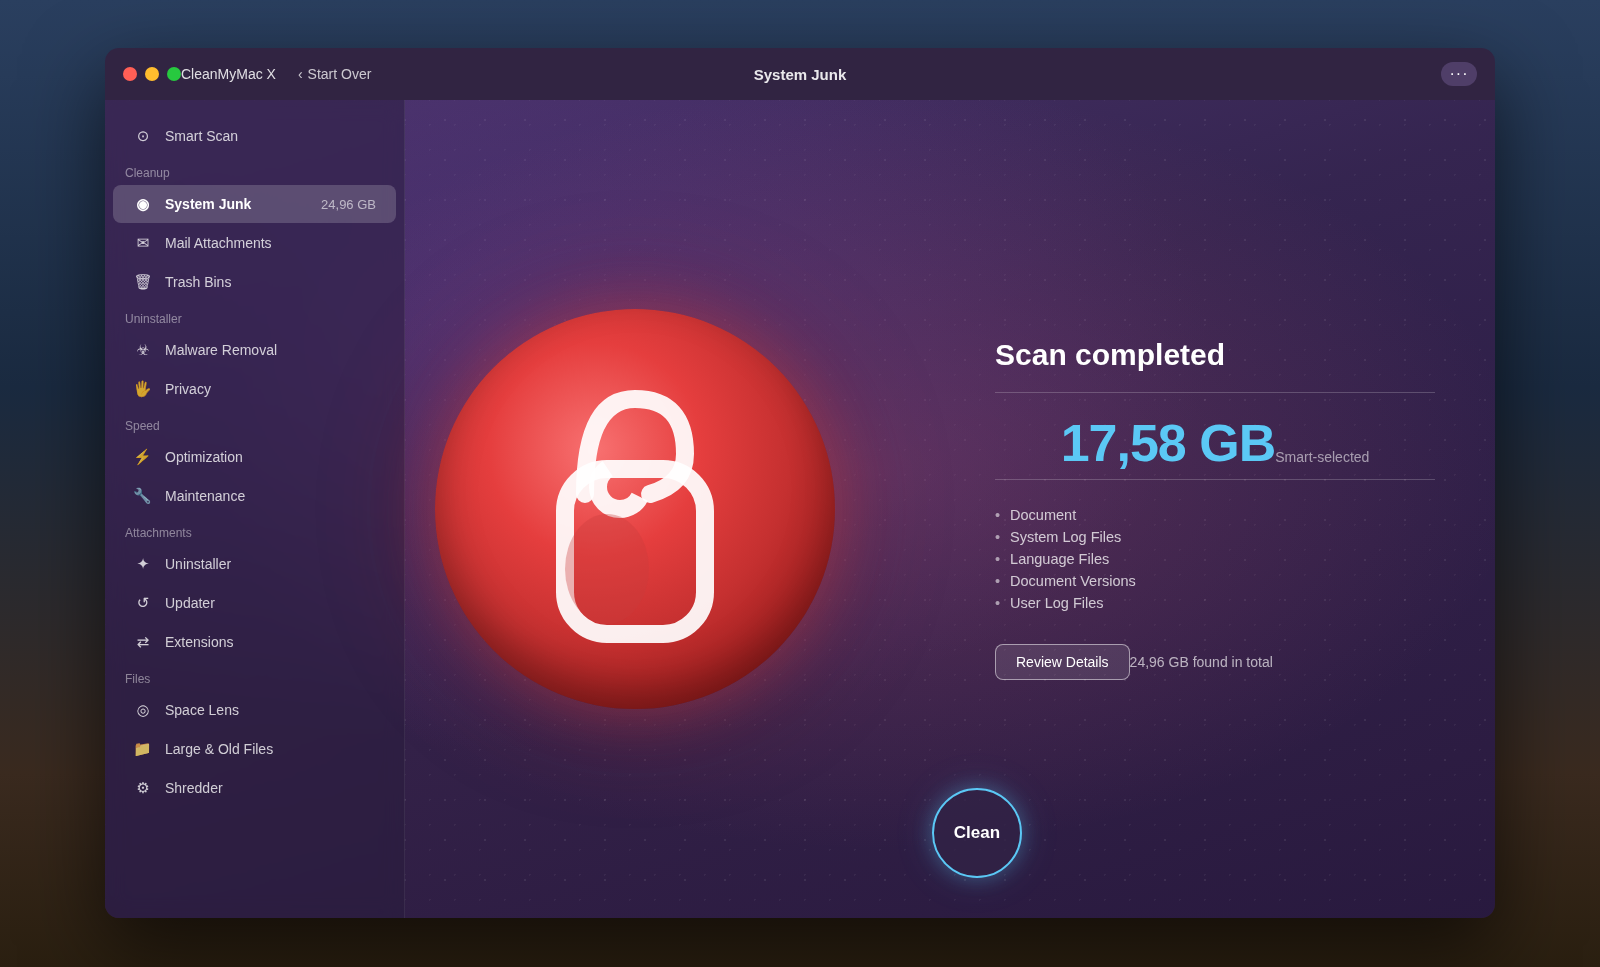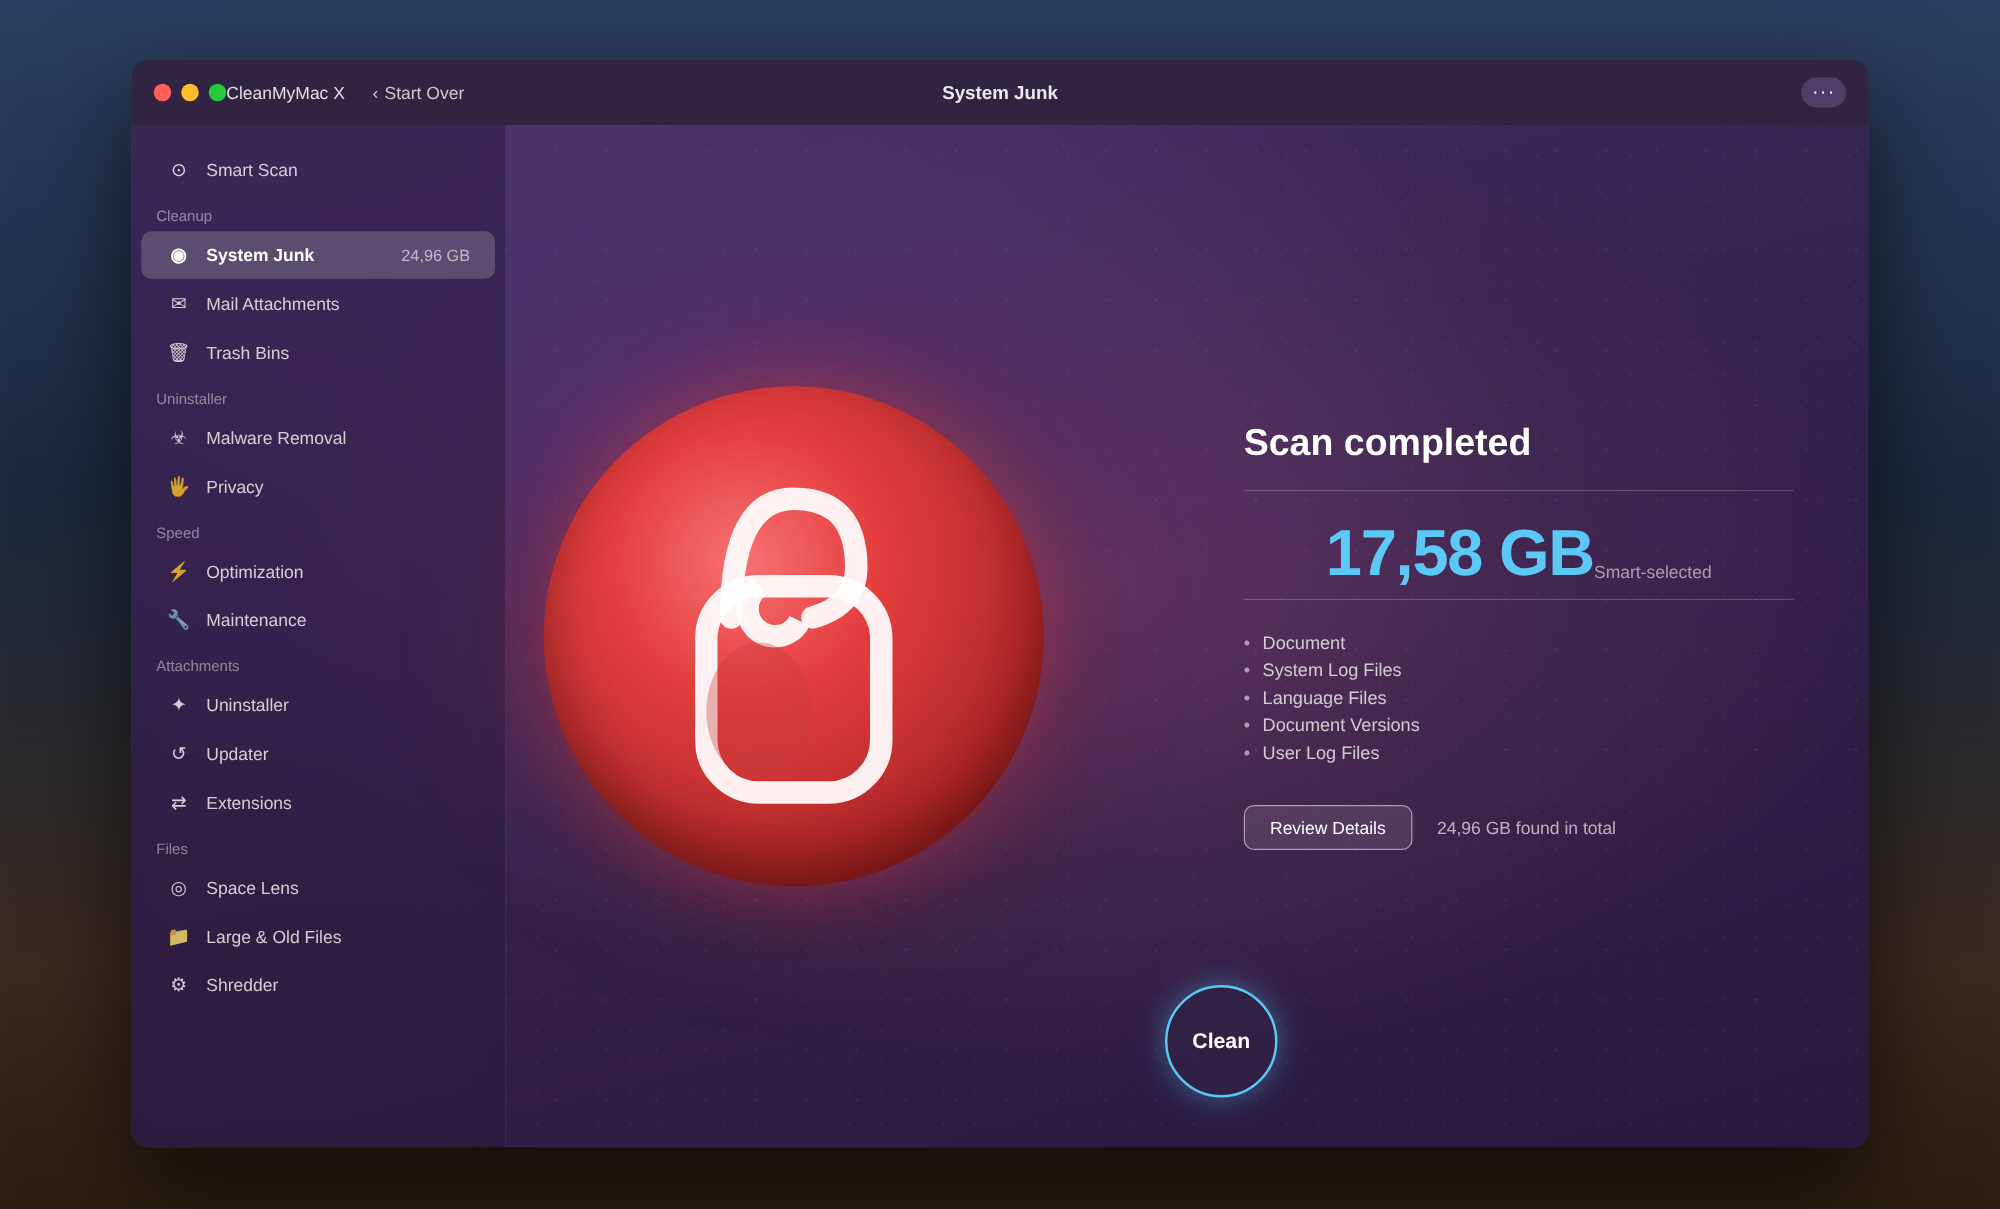--- a/index.html
+++ b/index.html
@@ -267,21 +267,20 @@
       gap: 10px;
     }
     .including-list li::before {
       content: '•';
       color: rgba(255,255,255,0.55);
     }
 
     .bottom-row {
       display: flex;
       align-items: center;
-      gap: 20px;
     }
 
     .review-details-btn {
       padding: 9px 20px;
       border: 1px solid rgba(255,255,255,0.5);
       border-radius: 8px;
       color: white;
       font-size: 14px;
       background: rgba(255,255,255,0.1);
       cursor: pointer;

